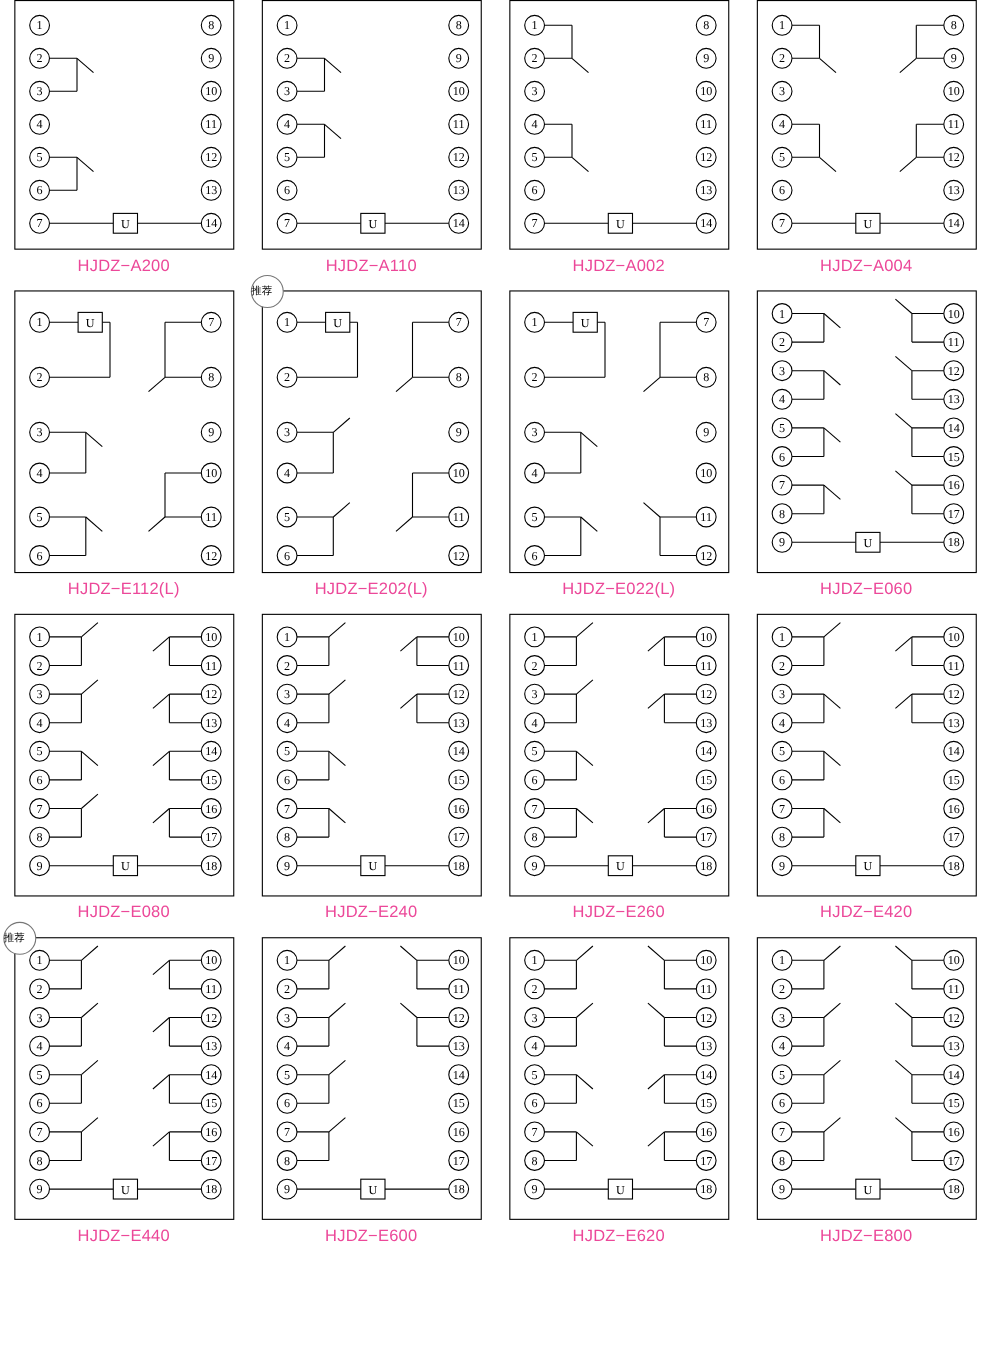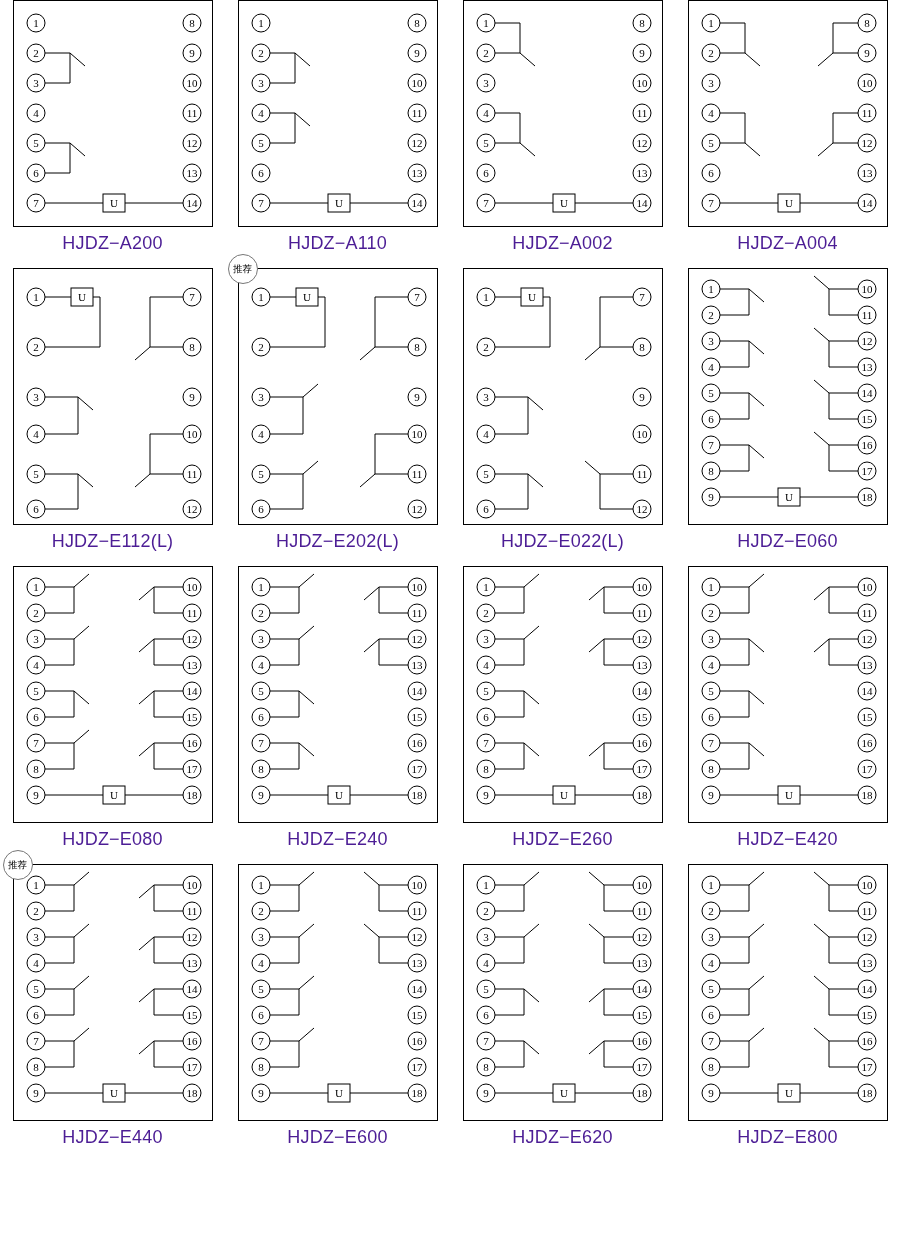--- a/index.html
+++ b/index.html
@@ -32,38 +32,37 @@
     box-sizing: border-box;
   }
   .diagram-box {
     border: 1px solid #000;
     background: #fff;
     box-sizing: border-box;
     position: relative;
   }
   .caption {
     text-align: center;
-    font-size: 18px;
+    font-size: 15px;
     font-family: "Liberation Sans", sans-serif;
     letter-spacing: 0.2px;
     margin-top: 6px;
     margin-bottom: 14px;
-    color: #4c1d95;
+    color: #ec4899;
   }
   .badge {
     position: absolute;
     width: 28px;
     height: 28px;
     border-radius: 50%;
     border: 1px solid #777;
     background: #fff;
     color: #000;
     font-size: 9.5px;
     line-height: 28px;
-    text-align: center;
     z-index: 5;
     font-family: "DejaVu Sans", sans-serif;
   }
   svg { display: block; }
   .term-c { fill: #fff; stroke: #000; stroke-width: 1; }
   .term-t { font-size: 11px; font-family: "Liberation Serif", serif; text-anchor: middle; fill: #000; }
   .wire { stroke: #000; stroke-width: 1; fill: none; }
   .coilbox { fill: #fff; stroke: #000; stroke-width: 1; }
   .coil-t { font-size: 11px; font-family: "Liberation Serif", serif; text-anchor: middle; fill: #000; }
 </style>

